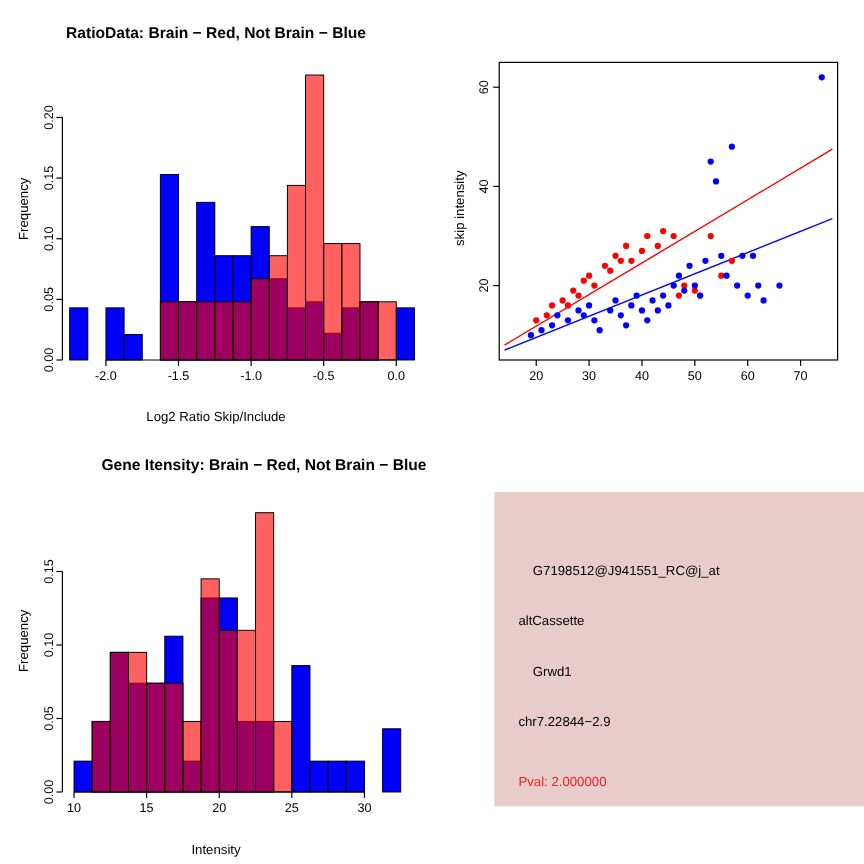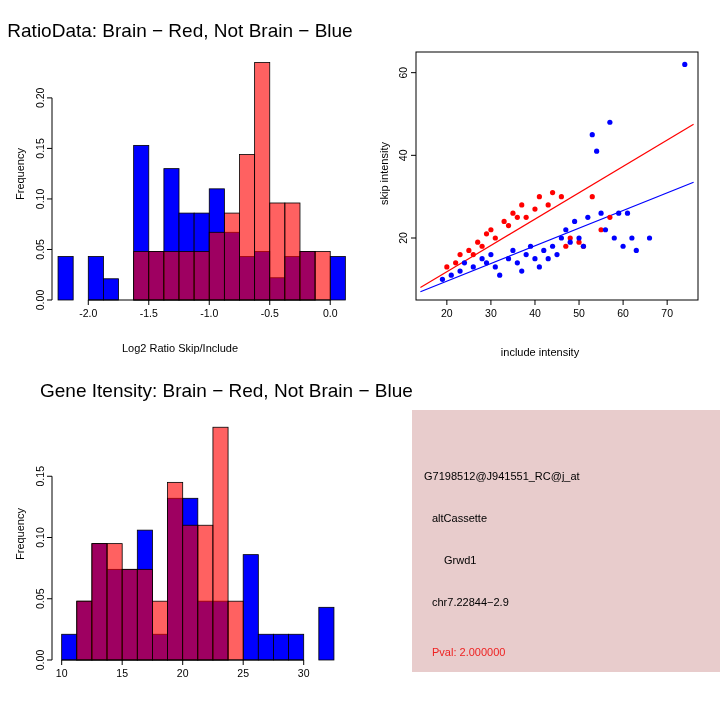--- a/index.html
+++ b/index.html
@@ -1,20 +1,20 @@
 <!DOCTYPE html>
 <html><head>
 <meta charset="utf-8">
 <style>
   html,body{margin:0;padding:0;}
   body{width:720px;height:720px;background:#ffffff;font-family:"Liberation Sans",sans-serif;overflow:hidden;}
   #root{position:relative;width:720px;height:720px;}
   .panel{position:absolute;}
   .ptitle{
-    position:absolute;font-weight:normal;font-size:19px;color:#000;
+    position:absolute;font-weight:bold;font-size:13px;color:#000;
     white-space:nowrap;text-align:center;
   }
   .axlabel{position:absolute;font-size:11px;color:#000;white-space:nowrap;}
   .vlabel{transform-origin:0 0;}
   svg{display:block;}
   .infobox{
     position:absolute;background:#e8cccc;
   }
   .infotext{position:absolute;font-size:11px;color:#000;white-space:nowrap;}
   .infotext.pval{color:#ee2222;}
@@ -170,21 +170,20 @@
         <text x="263.09375" y="317" font-family="Liberation Sans, sans-serif" font-size="10.5" fill="#000" text-anchor="middle">60</text>
         <line x1="307.15625" y1="300" x2="307.15625" y2="305" stroke="#000" stroke-width="1"></line>
         <text x="307.15625" y="317" font-family="Liberation Sans, sans-serif" font-size="10.5" fill="#000" text-anchor="middle">70</text>
         <line x1="56" y1="238" x2="51" y2="238" stroke="#000" stroke-width="1"></line>
         <text x="47" y="238" font-family="Liberation Sans, sans-serif" font-size="10.5" fill="#000" text-anchor="middle" transform="rotate(-90 47 238)">20</text>
         <line x1="56" y1="155.33333333333331" x2="51" y2="155.33333333333331" stroke="#000" stroke-width="1"></line>
         <text x="47" y="155.33333333333331" font-family="Liberation Sans, sans-serif" font-size="10.5" fill="#000" text-anchor="middle" transform="rotate(-90 47 155.33333333333331)">40</text>
         <line x1="56" y1="72.66666666666669" x2="51" y2="72.66666666666669" stroke="#000" stroke-width="1"></line>
         <text x="47" y="72.66666666666669" font-family="Liberation Sans, sans-serif" font-size="10.5" fill="#000" text-anchor="middle" transform="rotate(-90 47 72.66666666666669)">60</text>
       </svg>
-    <div class="axlabel" style="left:0;top:346px;width:360px;text-align:center;">include intensity</div>
     <div class="axlabel vlabel" style="left:18px;top:205px;transform:rotate(-90deg);">skip intensity</div>
   </div>
 
   <div class="panel" style="left:0;top:360px;width:360px;height:360px;">
     <div class="ptitle" style="left:0;top:20px;width:360px;padding-left:40px;">Gene Itensity: Brain − Red, Not Brain − Blue</div>
     <svg id="svg-gene" width="360" height="360">
         <rect x="61.68067226890757" y="274.275" width="15.12605042016807" height="25.725000000000023" fill="#0000ff" fill-opacity="1" stroke="#000" stroke-width="0.8"></rect>
         <rect x="76.80672268907564" y="241.2" width="15.126050420168056" height="58.80000000000001" fill="#0000ff" fill-opacity="1" stroke="#000" stroke-width="0.8"></rect>
         <rect x="91.9327731092437" y="183.625" width="15.12605042016807" height="116.375" fill="#0000ff" fill-opacity="1" stroke="#000" stroke-width="0.8"></rect>
         <rect x="107.05882352941177" y="209.35000000000002" width="15.12605042016807" height="90.64999999999998" fill="#0000ff" fill-opacity="1" stroke="#000" stroke-width="0.8"></rect>
@@ -225,25 +224,26 @@
         <line x1="52" y1="300" x2="52" y2="116.25000000000003" stroke="#000" stroke-width="1"></line>
         <line x1="52" y1="300" x2="47" y2="300" stroke="#000" stroke-width="1"></line>
         <text x="44" y="300" font-family="Liberation Sans, sans-serif" font-size="10.5" fill="#000" text-anchor="middle" transform="rotate(-90 44 300)">0.00</text>
         <line x1="52" y1="238.75" x2="47" y2="238.75" stroke="#000" stroke-width="1"></line>
         <text x="44" y="238.75" font-family="Liberation Sans, sans-serif" font-size="10.5" fill="#000" text-anchor="middle" transform="rotate(-90 44 238.75)">0.05</text>
         <line x1="52" y1="177.5" x2="47" y2="177.5" stroke="#000" stroke-width="1"></line>
         <text x="44" y="177.5" font-family="Liberation Sans, sans-serif" font-size="10.5" fill="#000" text-anchor="middle" transform="rotate(-90 44 177.5)">0.10</text>
         <line x1="52" y1="116.25000000000003" x2="47" y2="116.25000000000003" stroke="#000" stroke-width="1"></line>
         <text x="44" y="116.25000000000003" font-family="Liberation Sans, sans-serif" font-size="10.5" fill="#000" text-anchor="middle" transform="rotate(-90 44 116.25000000000003)">0.15</text>
       </svg>
+    <div class="axlabel" style="left:0;top:343px;width:360px;text-align:center;">Intensity</div>
     <div class="axlabel vlabel" style="left:14px;top:200px;transform:rotate(-90deg);">Frequency</div>
   </div>
 
   <div class="panel" style="left:360px;top:360px;width:360px;height:360px;">
     <div class="infobox" style="left:52px;top:50px;width:308px;height:262px;"></div>
-    <div class="infotext" style="left:64px;top:110px;text-align:center;">G7198512@J941551_RC@j_at</div>
+    <div class="infotext" style="left:84px;top:110px;text-align:center;">G7198512@J941551_RC@j_at</div>
     <div class="infotext" style="left:72px;top:152px;">altCassette</div>
     <div class="infotext" style="left:84px;top:194px;">Grwd1</div>
     <div class="infotext" style="left:72px;top:236px;">chr7.22844−2.9</div>
     <div class="infotext pval" style="left:72px;top:286px;">Pval: 2.000000</div>
   </div>
 
 </div>
 
 </body></html>

